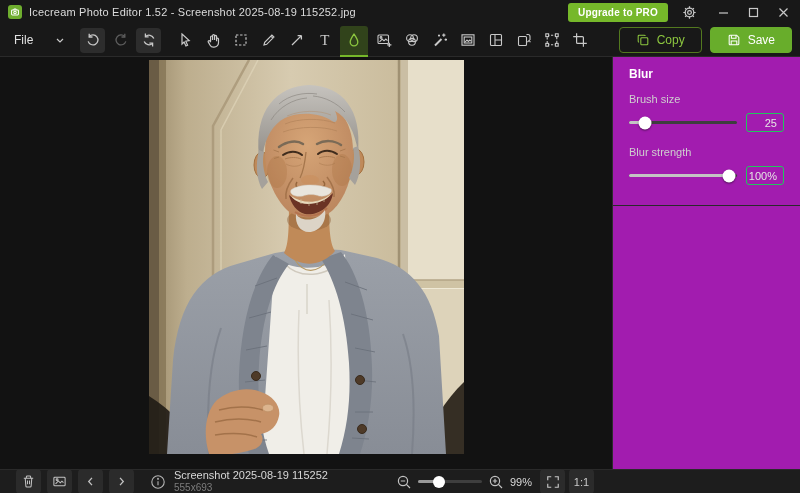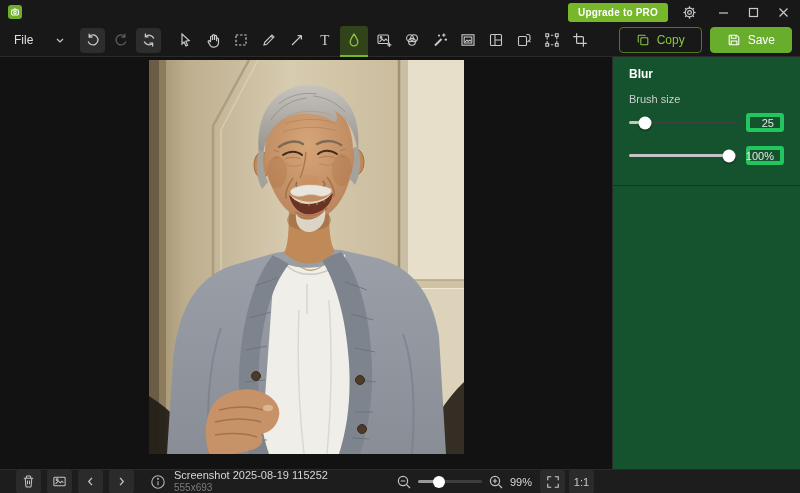--- a/index.html
+++ b/index.html
@@ -37,30 +37,30 @@
     color:#8cc63f; font-size:12px; border-radius:4px; padding:5px 16px; cursor:pointer; }
   .save-btn { display:flex; align-items:flex-end; gap:7px; background:#68ad2b; border:1px solid #68ad2b;
     color:#ffffff; font-size:12px; border-radius:4px; padding:5px 16px; cursor:pointer; }
 
   
   .main { flex:1 1 auto; display:flex; min-height:0; }
   .canvas { flex:1 1 auto; background:#121212; position:relative; display:flex; justify-content:center; }
   .photo { width:315px; height:394px; margin-top:3px; display:block; cursor:crosshair; }
 
   
-  .panel { width:188px; flex:0 0 auto; background:#14532d; border-left:1px solid #2c2c2c; }
+  .panel { width:188px; flex:0 0 auto; background:#a21caf; border-left:1px solid #2c2c2c; }
   .panel-section { padding:10px 16px 18px 16px; border-bottom:1px solid #2a2a2a; }
   .panel-title { color:#ffffff; font-size:12px; font-weight:bold; margin-bottom:12px; }
   .ctrl-label { color:#cfcfcf; font-size:11px; margin-bottom:8px; }
   .ctrl-row { display:flex; align-items:center; margin-bottom:14px; }
   .slider { position:relative; flex:1 1 auto; height:3px; background:#3e3e3e; border-radius:2px; margin-right:9px; cursor:pointer; }
   .slider .fill { position:absolute; left:0; top:0; height:100%; background:#c4c4c4; border-radius:2px; }
   .slider .thumb { position:absolute; top:50%; transform:translate(-50%,-50%); width:13px; height:13px;
     border-radius:50%; background:#ffffff; box-shadow:0 1px 2px rgba(0,0,0,.5); cursor:grab; }
-  .val-box { width:38px; height:19px; border:4px solid #22c55e; border-radius:3px; background:transparent;
+  .val-box { width:38px; height:19px; border:1px solid #22c55e; border-radius:3px; background:transparent;
     color:#e5e5e5; font-size:11px; display:flex; align-items:center; justify-content:flex-end; padding:0 6px; flex:0 0 auto; }
 
   
   .statusbar { height:24px; flex:0 0 auto; background:#1d1d1d; border-top:1px solid #2a2a2a;
     display:flex; align-items:center; padding:0 16px; }
   .sbtn { width:25px; height:25px; background:#2b2b2b; border:none; border-radius:4px; color:#c3c3c3;
     display:flex; align-items:center; justify-content:center; margin-right:6px; cursor:pointer; flex:0 0 auto; }
   .fileinfo { display:flex; align-items:center; margin-left:10px; color:#bdbdbd; }
   .fileinfo .lines { margin-left:8px; }
   .fname { font-size:11px; color:#d8d8d8; line-height:13px; }
@@ -81,20 +81,21 @@
 <div class="app">
 
   <div class="titlebar">
     <span class="appicon">
       <svg width="12" height="12" viewBox="0 0 14 14" fill="none" stroke="#ffffff" stroke-width="1.2">
         <path d="M5.3 4.6 L6.1 3.4 H7.9 L8.7 4.6"></path>
           <rect x="3" y="4.6" width="8" height="5.8" rx="1"></rect>
           <circle cx="7" cy="7.5" r="1.5"></circle>
       </svg>
     </span>
+    <span class="title-text">Icecream Photo Editor 1.52 - Screenshot 2025-08-19 115252.jpg</span>
     <div class="titlebar-right">
       <button class="upgrade-btn">Upgrade to PRO</button>
       <button class="winbtn gearbtn">
         <svg width="15" height="15" viewBox="0 0 16 16" fill="none" stroke="currentColor" stroke-width="1.3">
           <circle cx="8" cy="8" r="2"></circle>
             <circle cx="8" cy="8" r="4.6"></circle>
           <path d="M8 1.4V3.4 M8 12.6V14.6 M1.4 8H3.4 M12.6 8H14.6 M3.3 3.3L4.7 4.7 M11.3 11.3L12.7 12.7 M12.7 3.3L11.3 4.7 M4.7 11.3L3.3 12.7"></path>
         </svg>
       </button>
       <button class="winbtn">
@@ -383,20 +384,21 @@
 
         <div class="ctrl-label">Brush size</div>
         <div class="ctrl-row">
           <div class="slider">
             <div class="fill" style="width: 15%;"></div>
             <div class="thumb" style="left: 15%;"></div>
           </div>
           <div class="val-box">25</div>
         </div>
 
+        <div class="ctrl-label">Blur strength</div>
         <div class="ctrl-row" style="margin-bottom:2px;">
           <div class="slider">
             <div class="fill" style="width: 93%;"></div>
             <div class="thumb" style="left: 93%;"></div>
           </div>
           <div class="val-box">100%</div>
         </div>
       </div>
     </div>
   </div>

